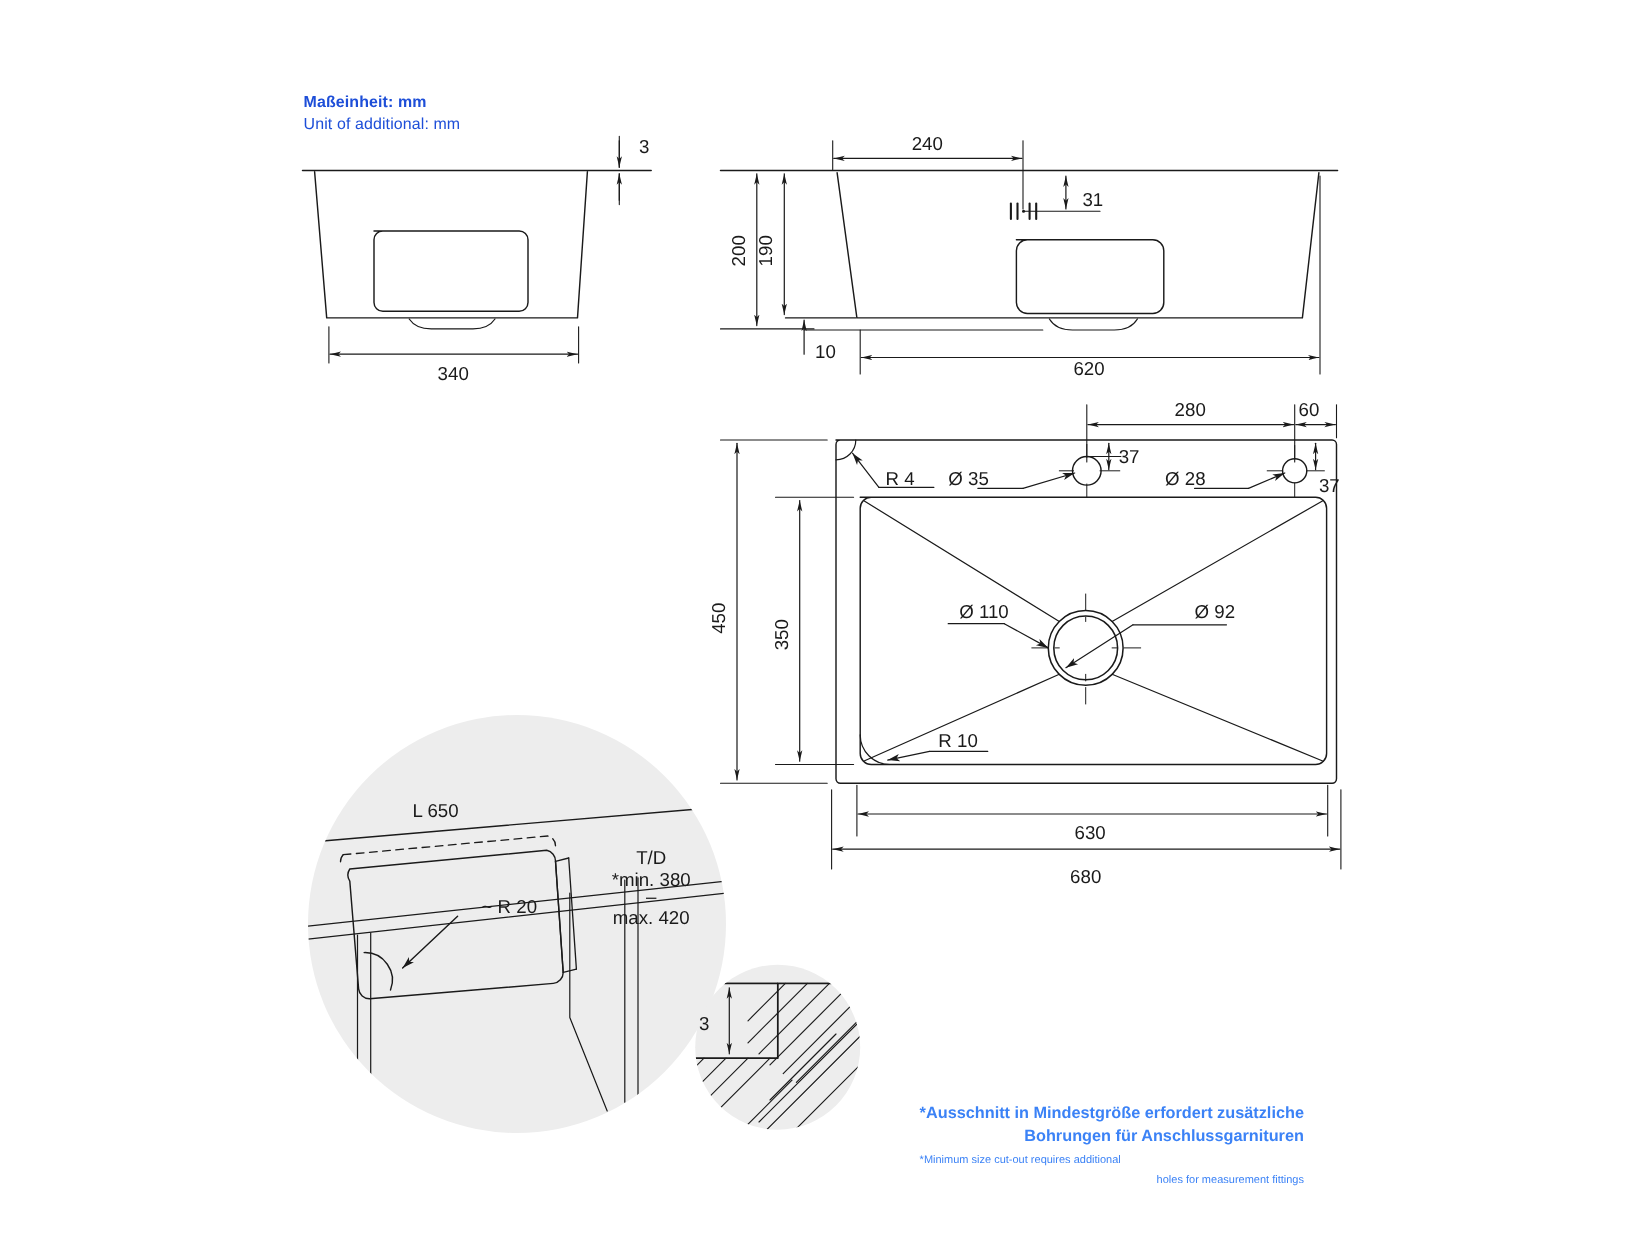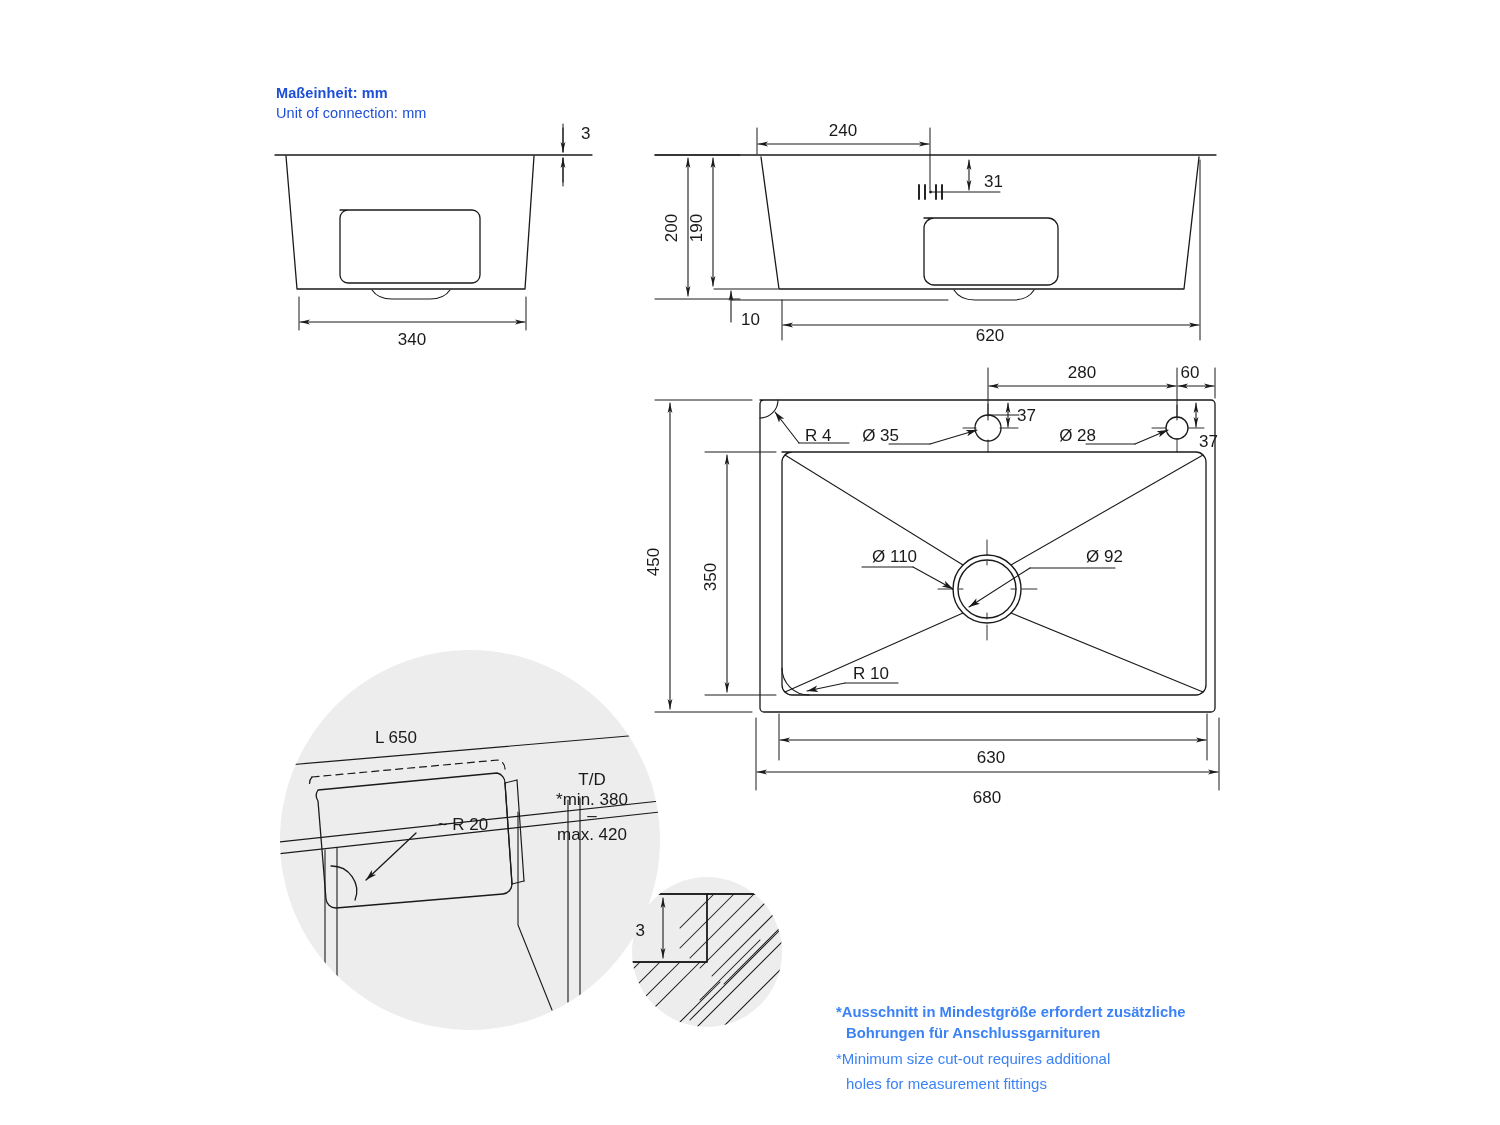--- a/index.html
+++ b/index.html
@@ -47,37 +47,37 @@
     top: 1002px;
     line-height: 1.42;
     color: #3b82f6;
   }
   .note-de {
     font-size: 14.8px;
     font-weight: bold;
     white-space: nowrap;
   }
   .note-en {
-    font-size: 15px;
+    font-size: 10px;
     font-weight: normal;
     white-space: nowrap;
     margin-top: 4px;
   }
-  .note-indent { padding-left: 10px; display: block; }
+  .note-indent { padding-left: 10px; display: block; text-align: right; }
   svg text {
     font-family: "Liberation Sans", sans-serif;
     fill: #1a1a1a;
   }
 </style>
 </head>
 <body>
 
 <div class="unit-block">
   <div class="unit-de">Maßeinheit: mm</div>
-  <div class="unit-en">Unit of connection: mm</div>
+  <div class="unit-en">Unit of additional: mm</div>
 </div>
 
 <div class="note-block">
   <div class="note-de">*Ausschnitt in Mindestgröße erfordert zusätzliche</div>
   <div class="note-de note-indent">Bohrungen für Anschlussgarnituren</div>
   <div class="note-en">*Minimum size cut-out requires additional</div>
   <div class="note-en note-indent">holes for measurement fittings</div>
 </div>
 
 <svg id="sheet" viewBox="0 0 1500 1125" xmlns="http://www.w3.org/2000/svg">

